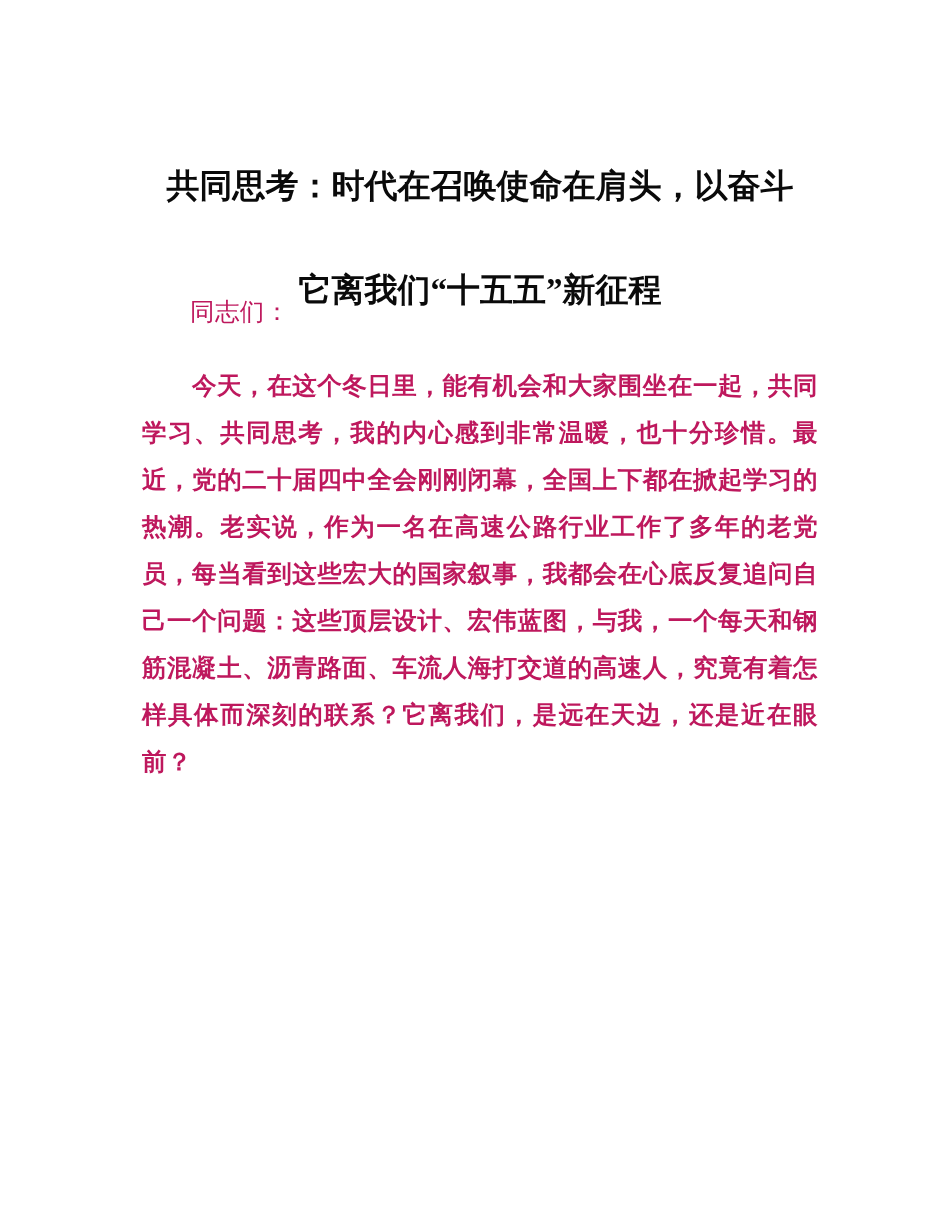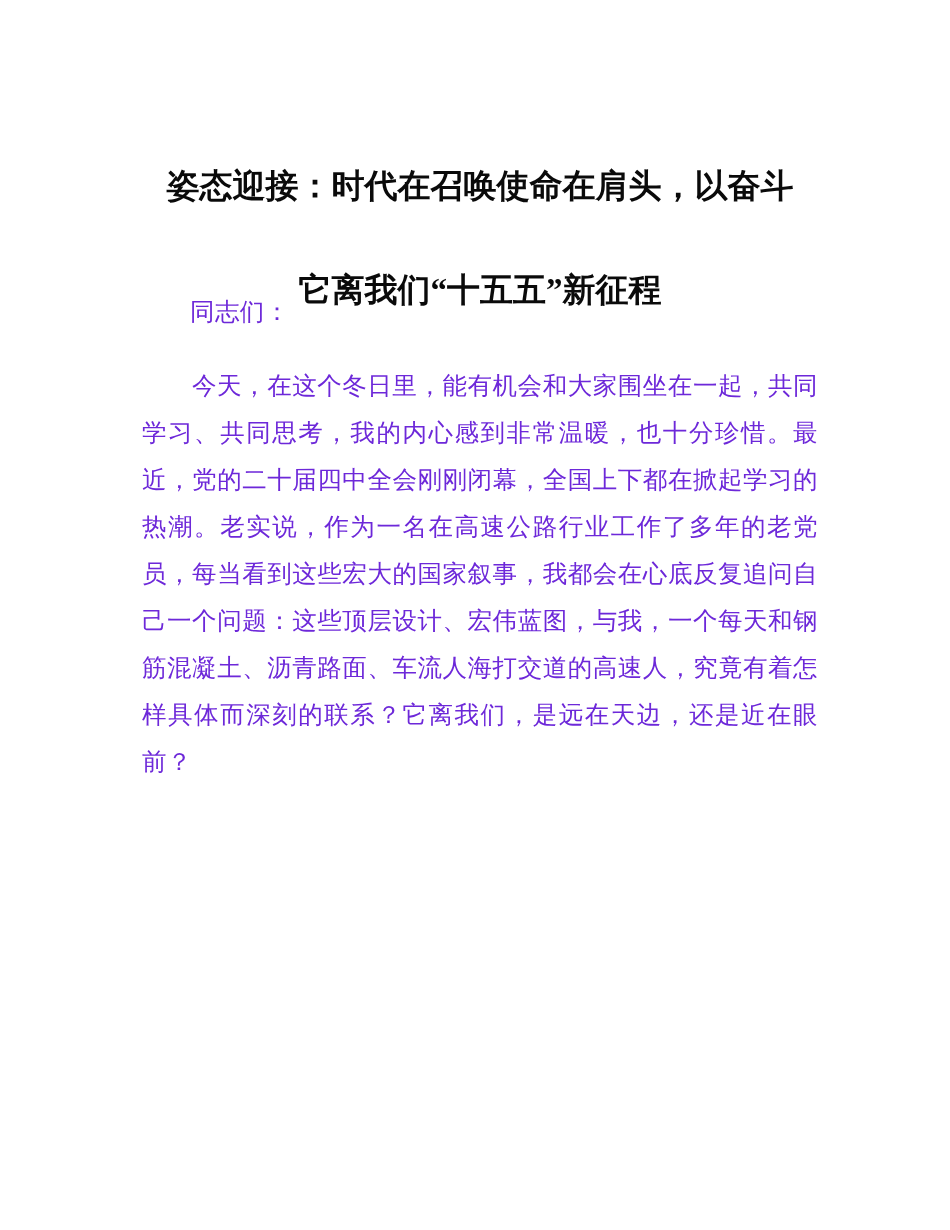--- a/index.html
+++ b/index.html
@@ -37,43 +37,44 @@
   .body-block {
     position: absolute;
     left: 142px;
     top: 288px;
     width: 676px;
   }
   .para {
     font-family: "DejaVu Serif", "Liberation Serif", serif;
     font-size: 24.5px;
     line-height: 47px;
-    color: #6d28d9;
+    color: #be185d;
     text-align: justify;
     text-justify: inter-character;
     margin: 0 0 1px 0;
     letter-spacing: 0.4px;
     font-weight: 400;
   }
   .para.indent {
     text-indent: 50px;
+    font-weight: bold;
   }
   .para.salutation {
     text-indent: 48px;
   }
   .spacer-sm { height: 12px; }
   .spacer-md { height: 14px; }
 </style>
 </head>
 <body>
 
 <div class="page">
 
   <div class="doc-title">
-    <div>姿态迎接：时代在召唤使命在肩头，以奋斗</div>
+    <div>共同思考：时代在召唤使命在肩头，以奋斗</div>
     <div>它离我们“十五五”新征程</div>
   </div>
 
   <div class="body-block">
 
     <p class="para salutation">同志们：</p>
 
     <div class="spacer-sm"></div>
 
 

